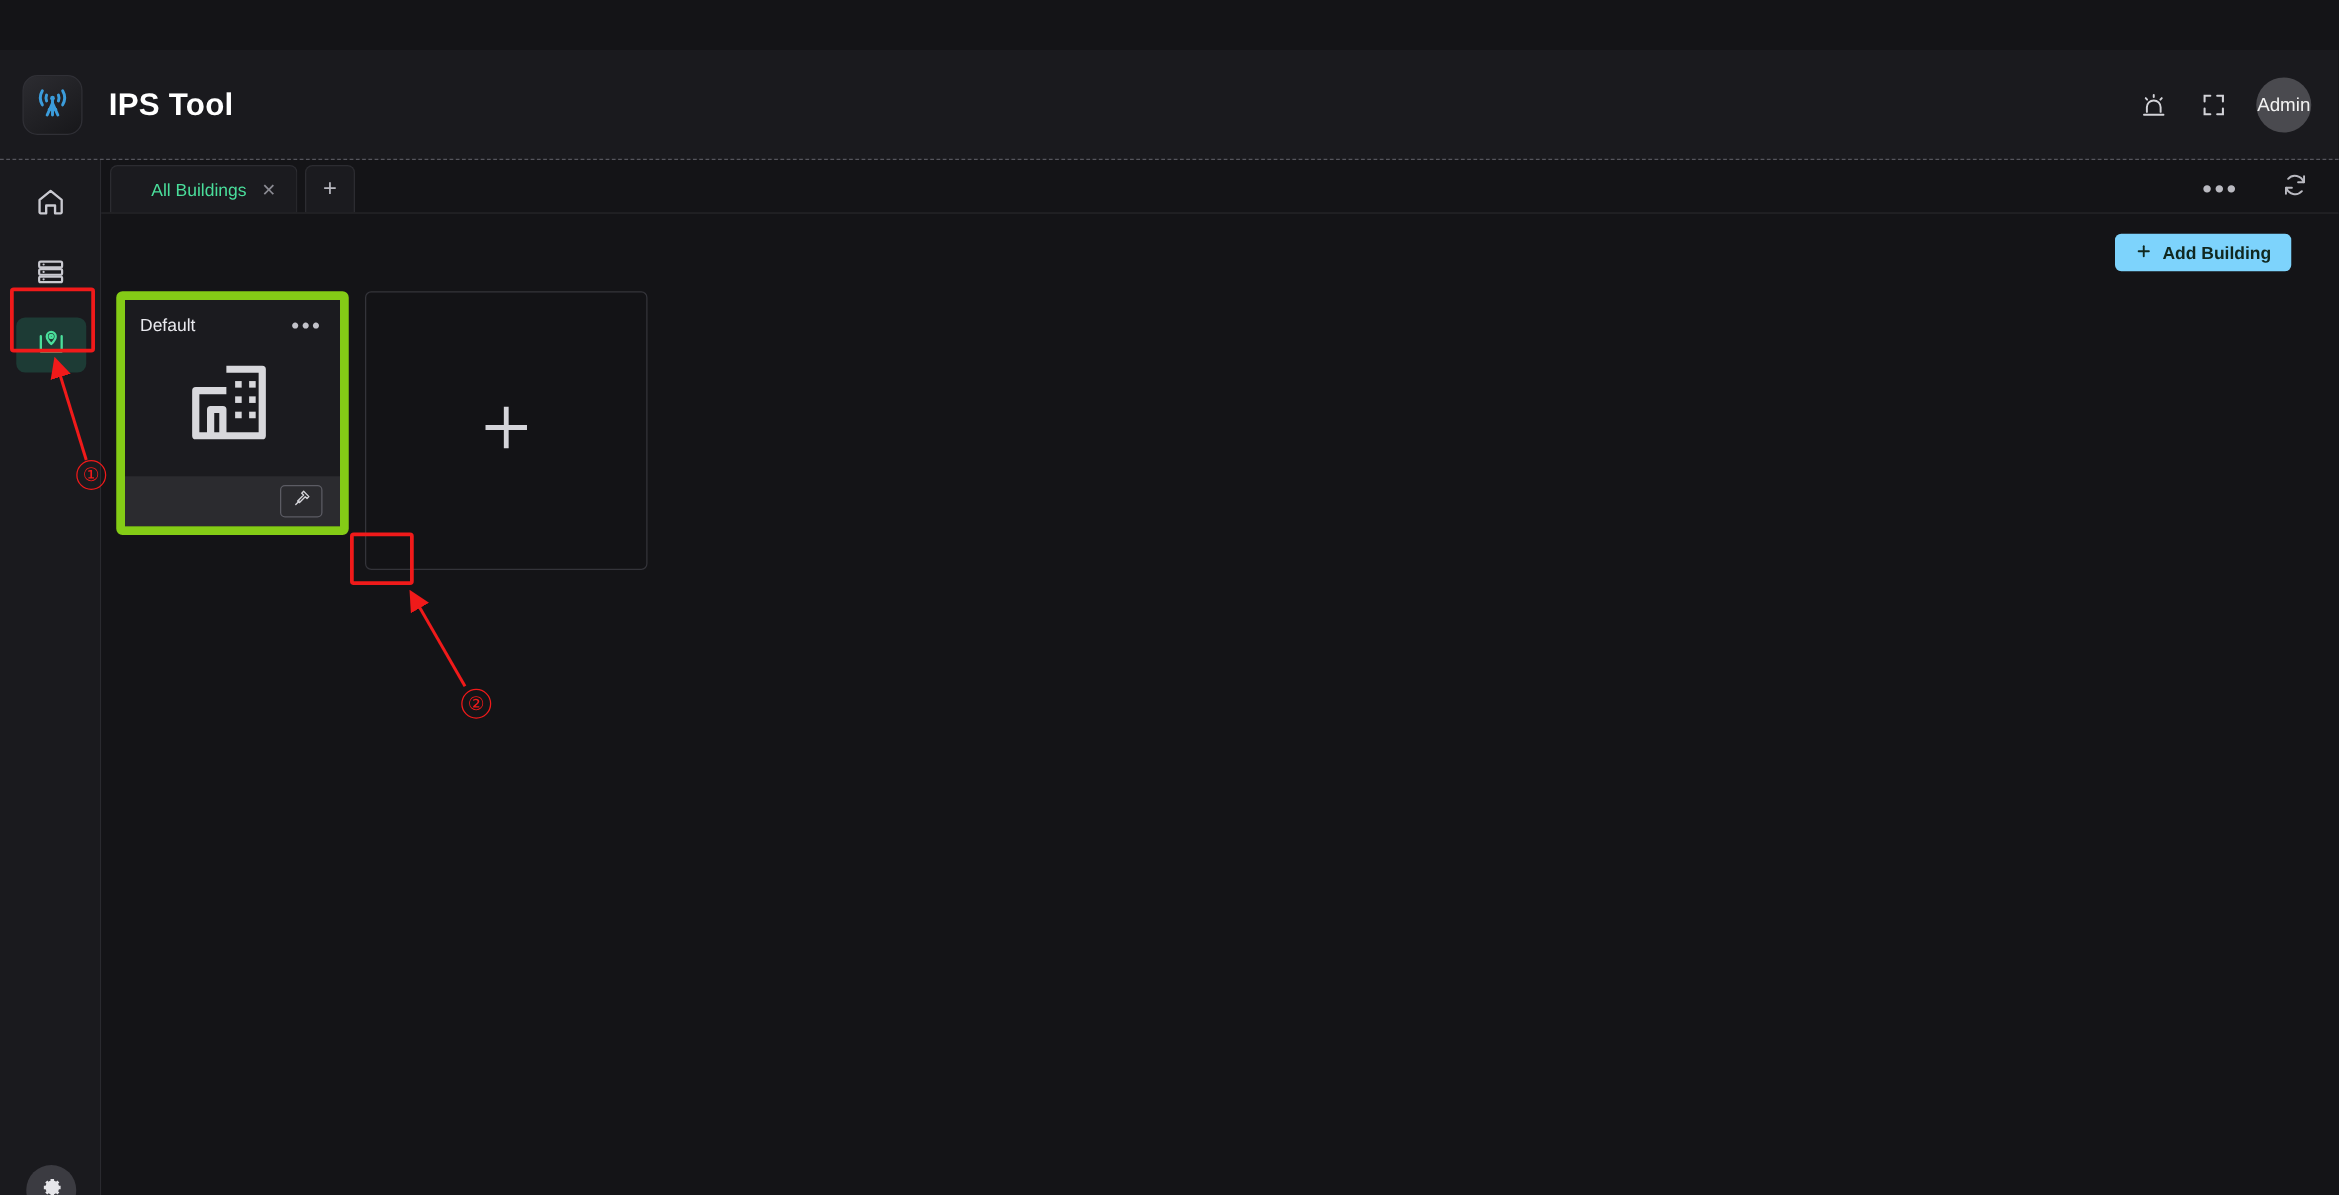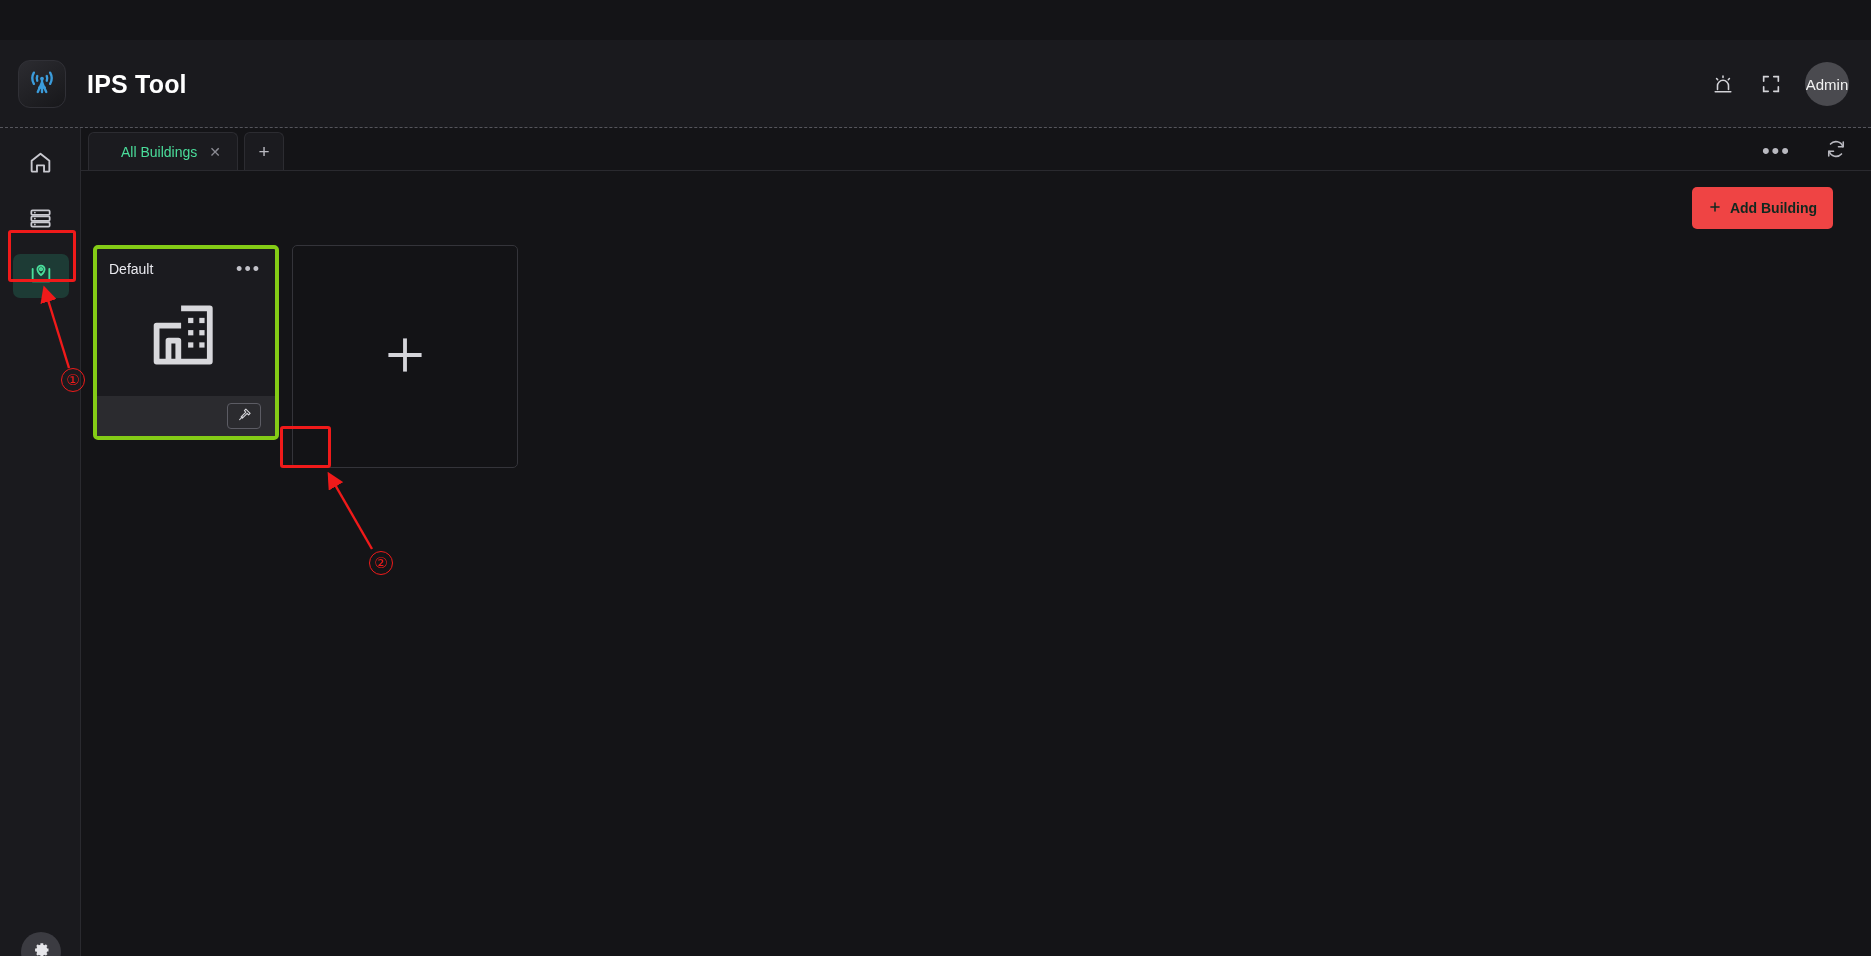--- a/index.html
+++ b/index.html
@@ -106,32 +106,32 @@
   
   .content {
     position: absolute; top: 131px; left: 81px;
     width: 1790px; height: 825px; background: #141417;
   }
   .content-toolbar {
     display: flex; justify-content: flex-end;
     padding: 16px 38px 0 0;
   }
   .add-building-btn {
-    background: #ef4444; color: #10281f;
+    background: #7dd3fc; color: #10281f;
     border: none; border-radius: 5px;
-    height: 42px; padding: 0 16px;
+    height: 30px; padding: 0 16px;
     font-size: 14px; font-weight: bold; font-family: "Liberation Sans", sans-serif;
     display: flex; align-items: center; gap: 8px; cursor: pointer;
   }
   .card-grid {
     display: flex; gap: 13px; padding: 16px 0 0 12px;
   }
   .building-card {
     width: 186px; height: 195px; background: #1b1b1f;
-    border: 4px solid #84cc16; border-radius: 5px;
+    border: 7px solid #84cc16; border-radius: 5px;
     display: flex; flex-direction: column; overflow: hidden; cursor: pointer;
   }
   .card-head {
     display: flex; align-items: center; justify-content: space-between;
     padding: 12px 14px 0 12px;
   }
   .card-title { color: #e9e9ee; font-size: 14px; }
   .card-more { color: #c2c2c9; font-size: 18px; letter-spacing: 2px; cursor: pointer; line-height: 8px; }
   .card-body { flex: 1; display: flex; align-items: center; justify-content: center; }
   .card-foot {

